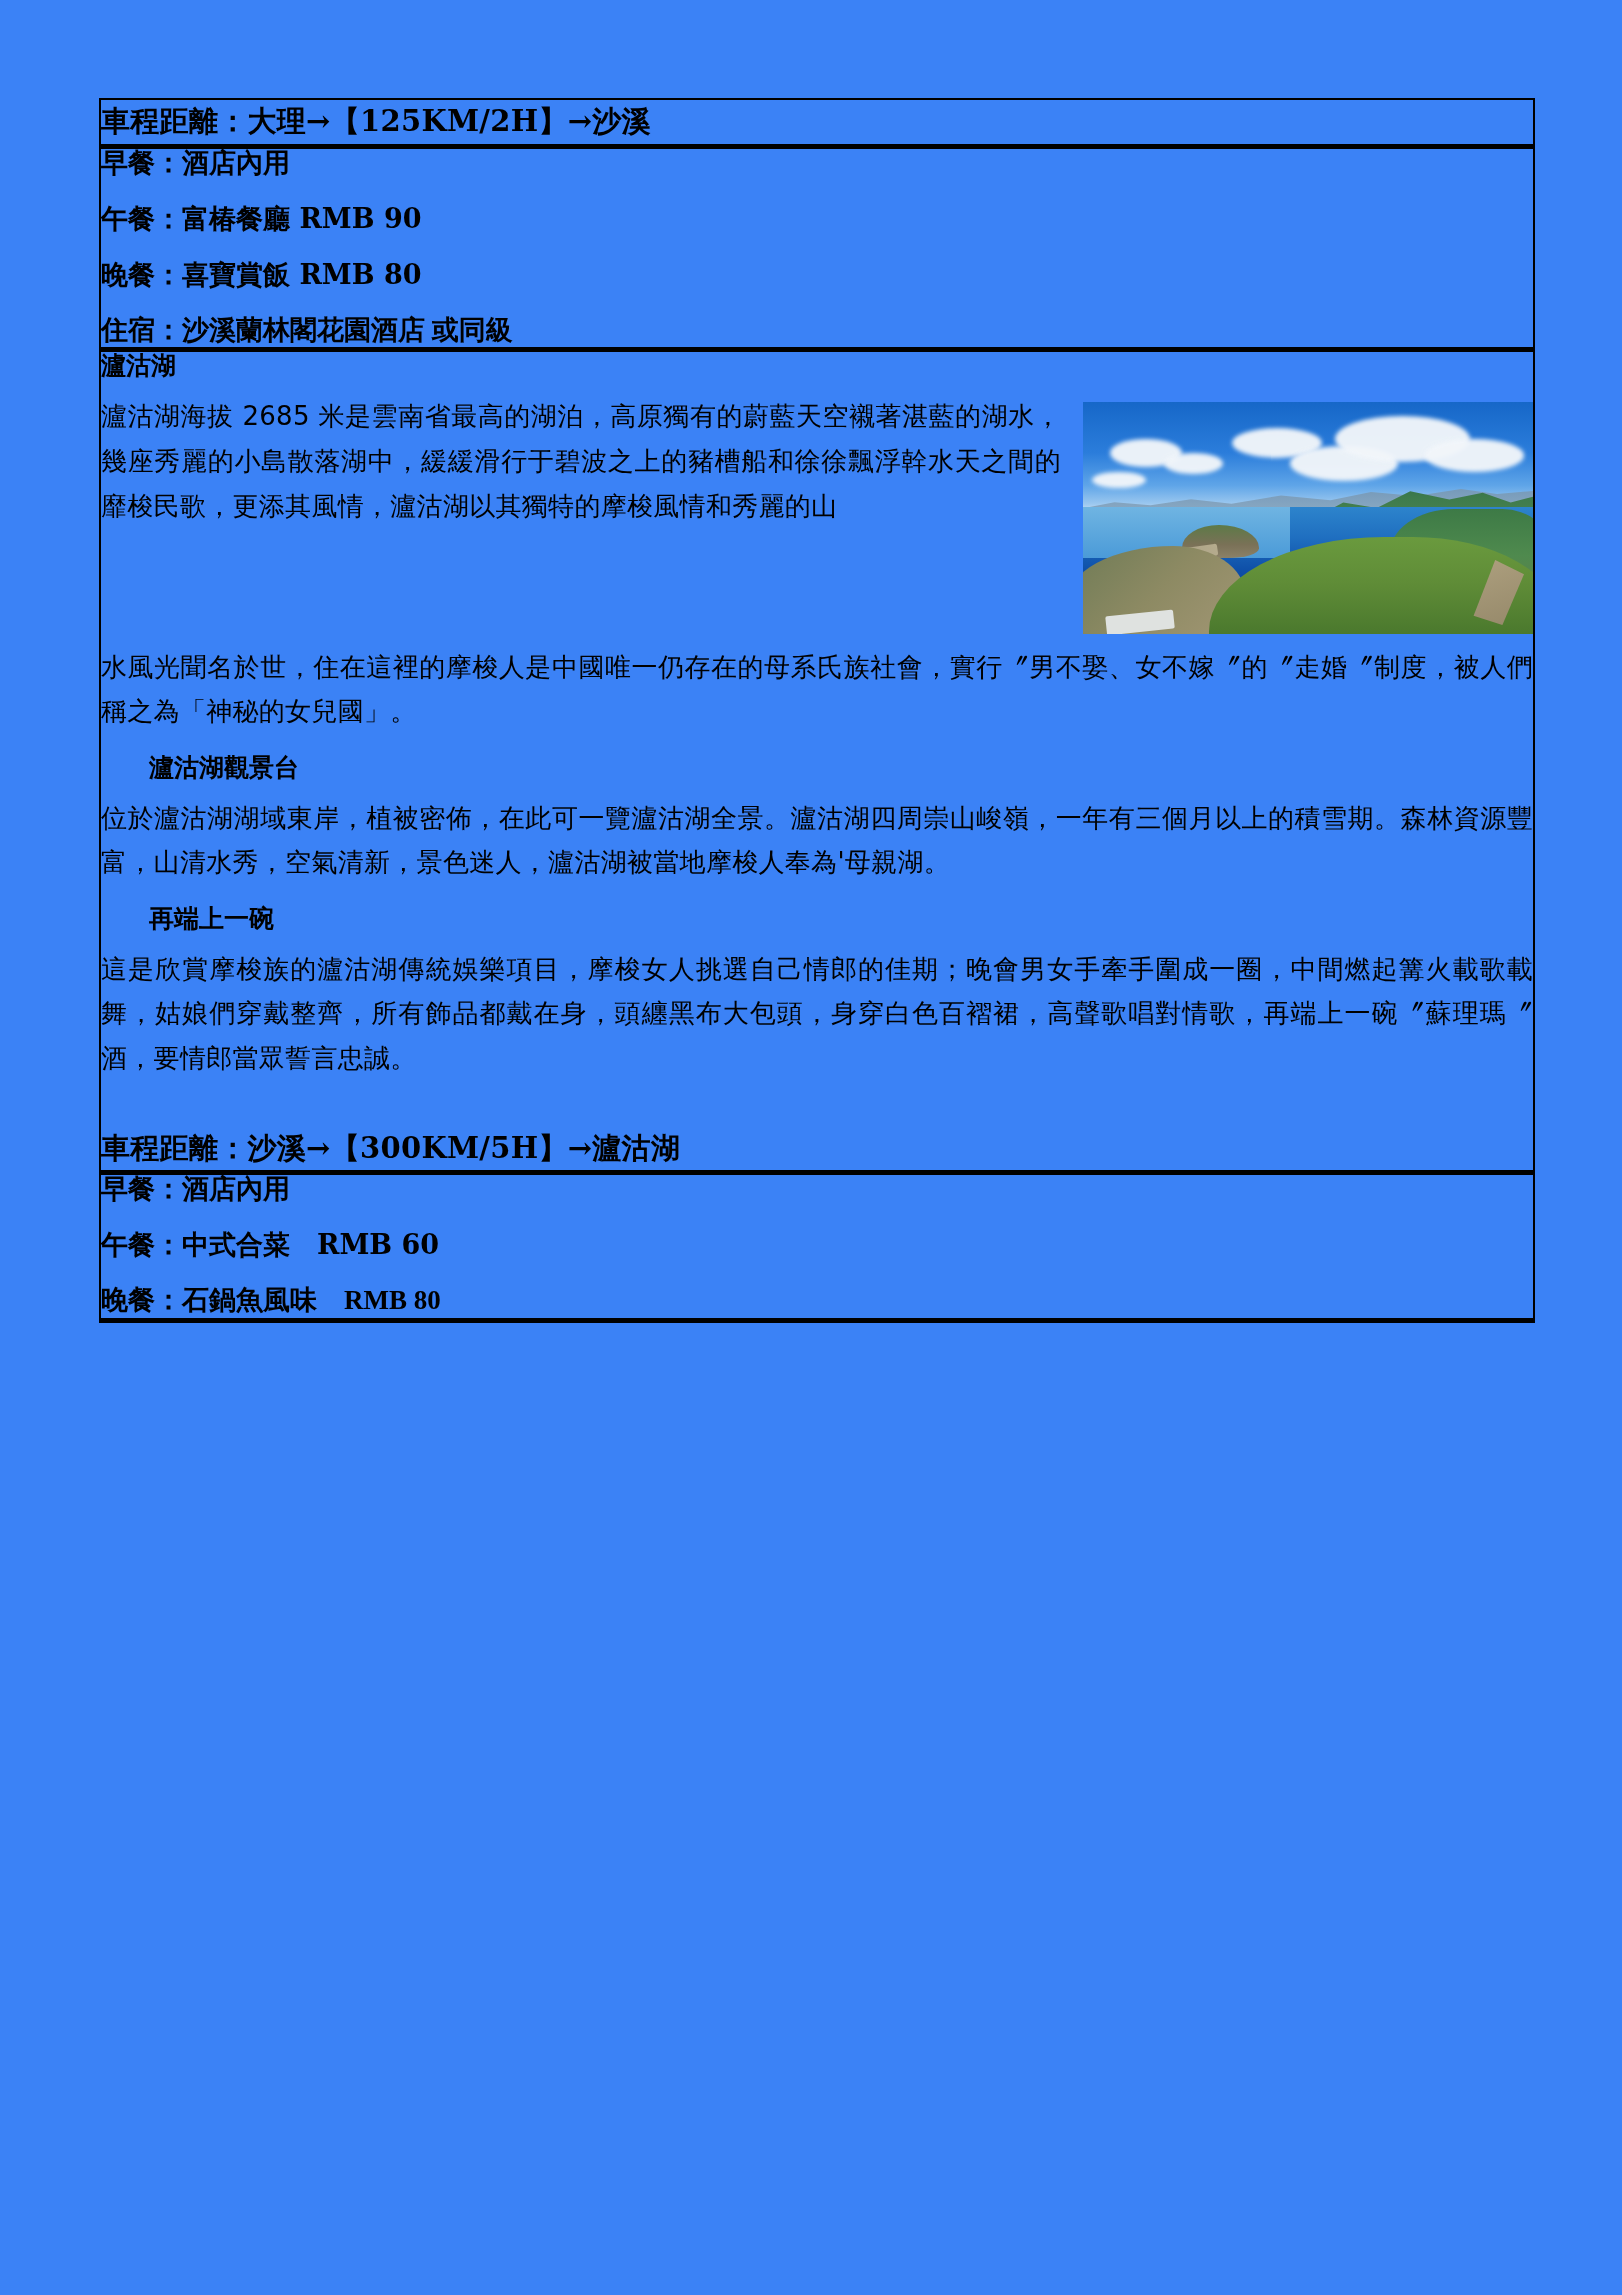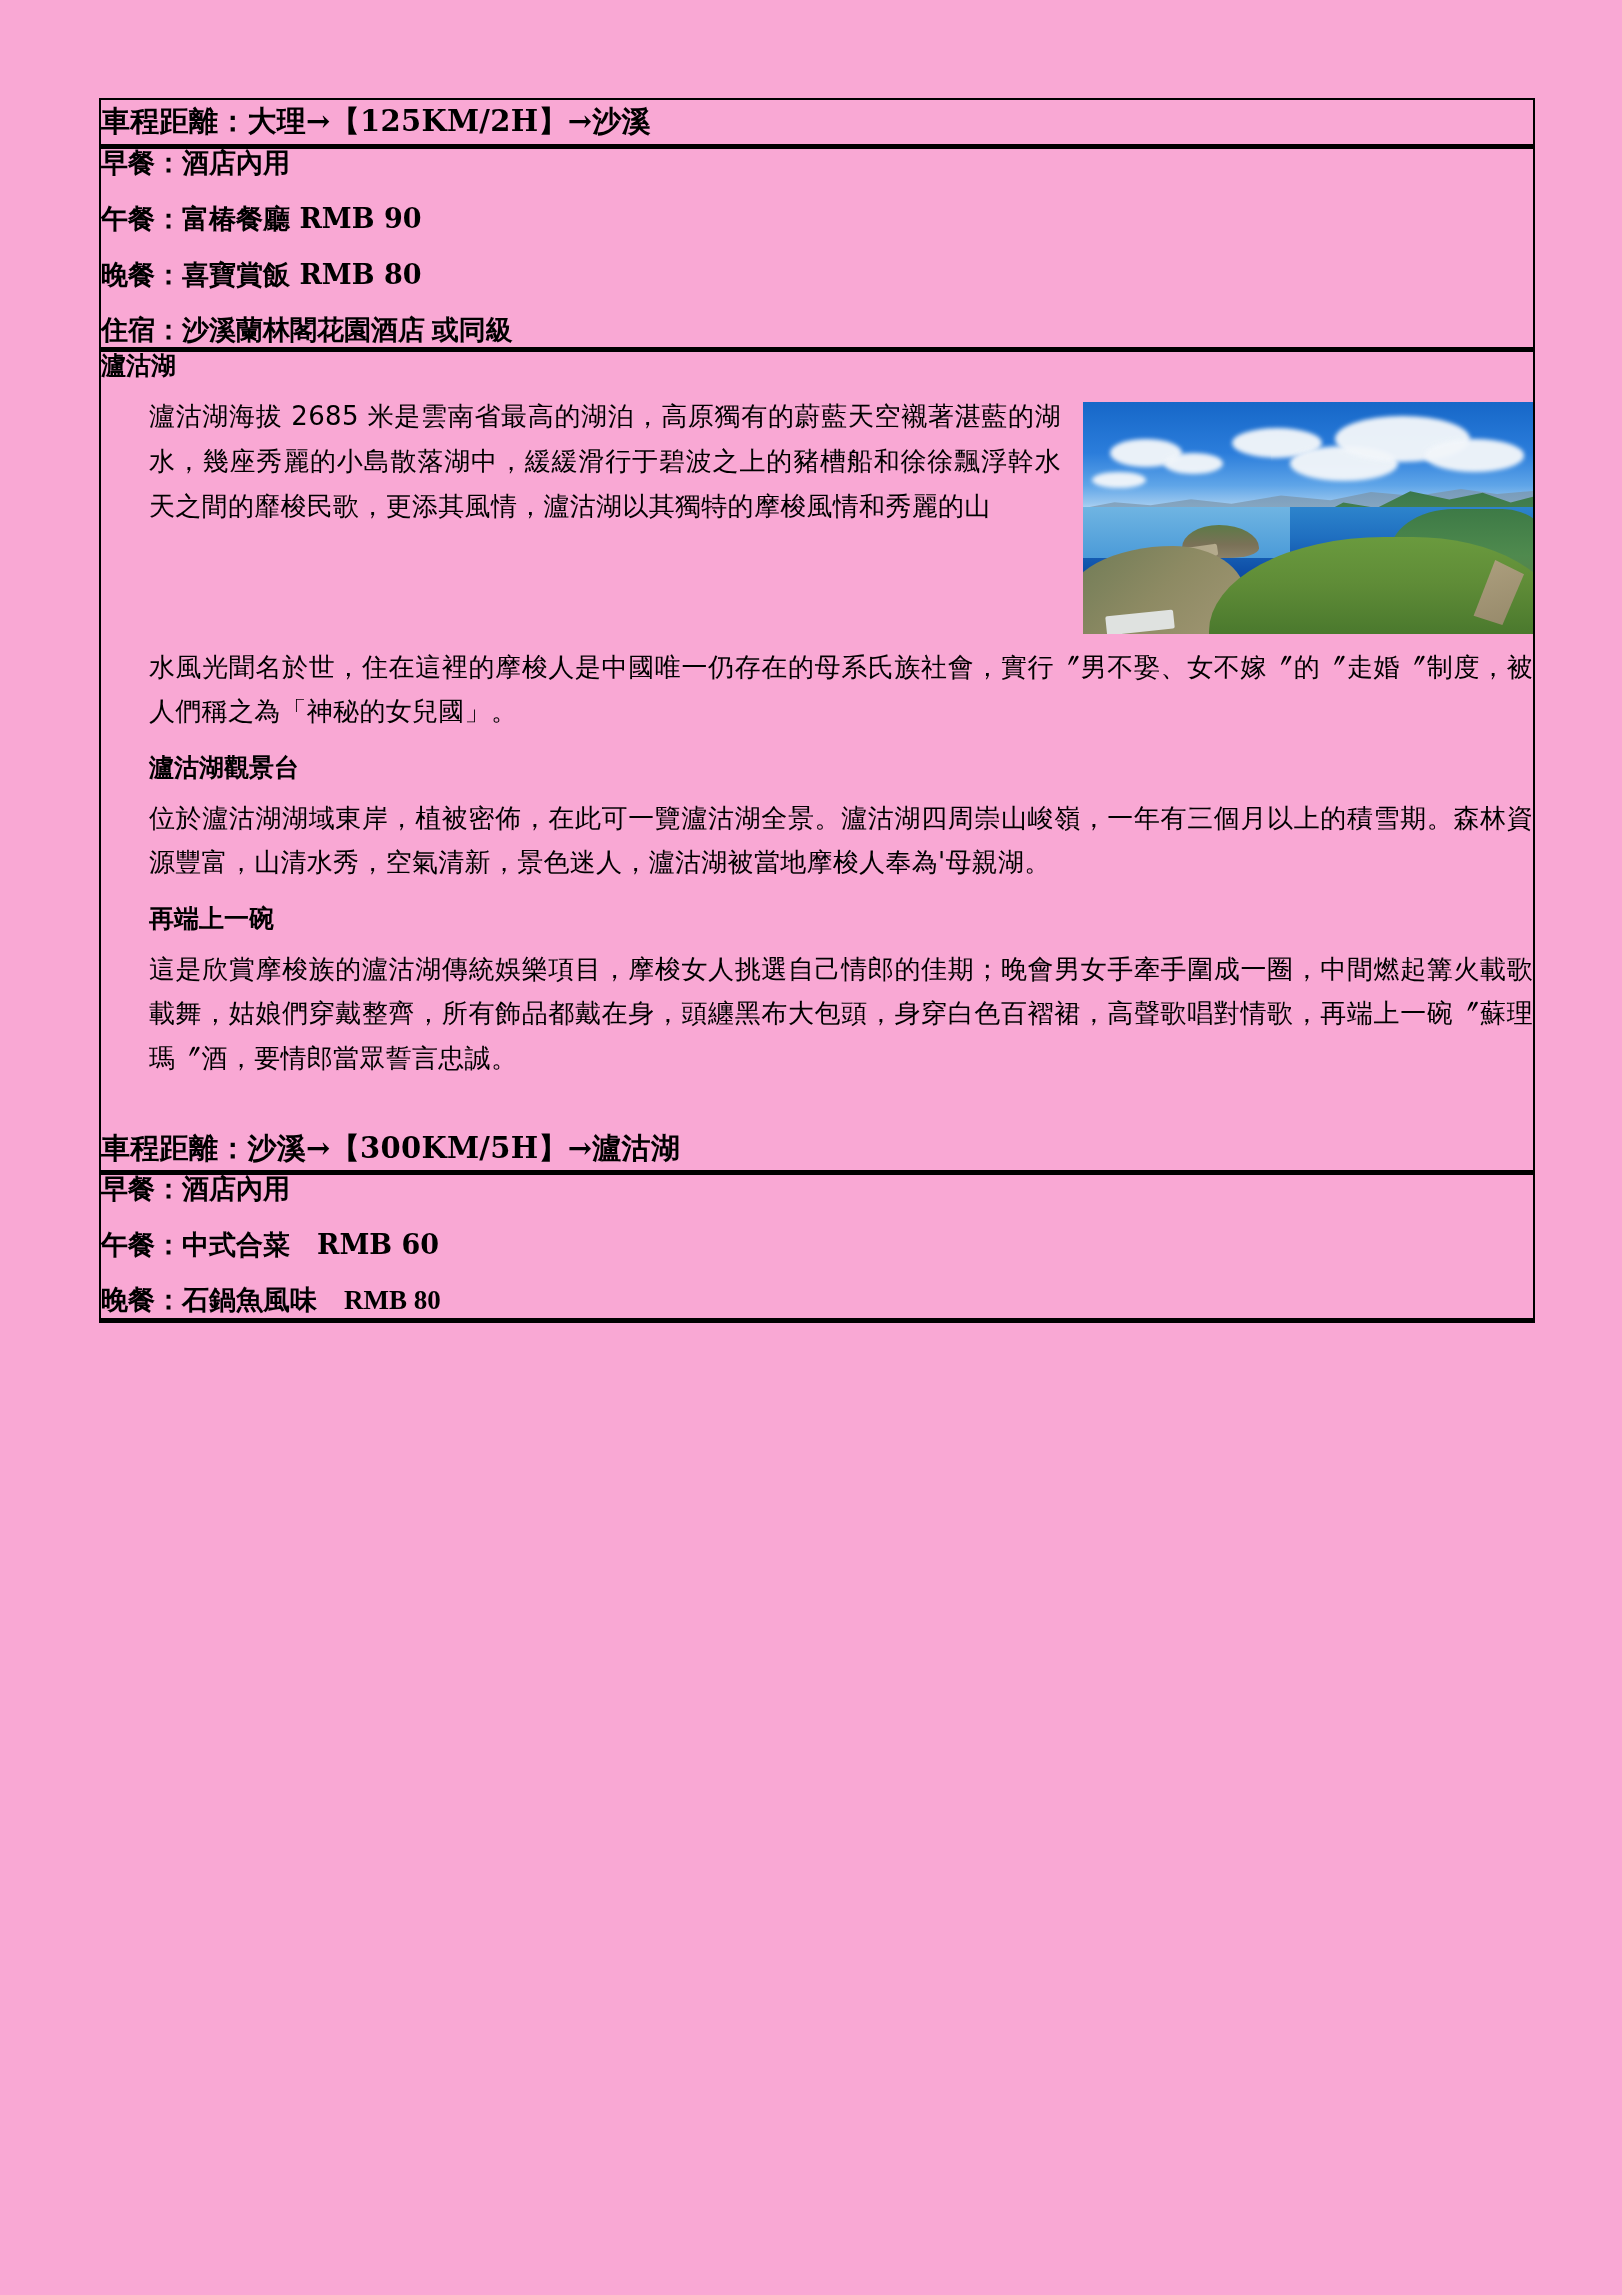--- a/index.html
+++ b/index.html
@@ -15,21 +15,21 @@
     color: #000000;
     position: relative;
     overflow: hidden;
   }
 
   .page {
     position: absolute;
     left: 0; top: 0;
     width: 1622px;
     height: 2295px;
-    background: #f9a8d4;
+    background: #3b82f6;
   }
 
   
   .itinerary-table {
     position: absolute;
     left: 99px;
     top: 98px;
     width: 1436px;
     border-collapse: collapse;
     table-layout: fixed;
@@ -90,21 +90,20 @@
   .sec-head.spaced { margin-top: 19.6px; padding-left: 48px; }
 
   .body-text {
     font-family: "DejaVu Sans", "Liberation Sans", sans-serif;
     font-weight: 400;
     font-size: 26px;
     line-height: 1.72;
     text-align: justify;
     margin: 0;
     letter-spacing: 0.3px;
-    padding-left: 48px;
   }
   .body-text.after-float { clear: both; }
 
   
   .photo-wrap {
     float: right;
     width: 450px;
     height: 232px;
     margin: 7.9px 0 10.5px 22px;
     position: relative;

